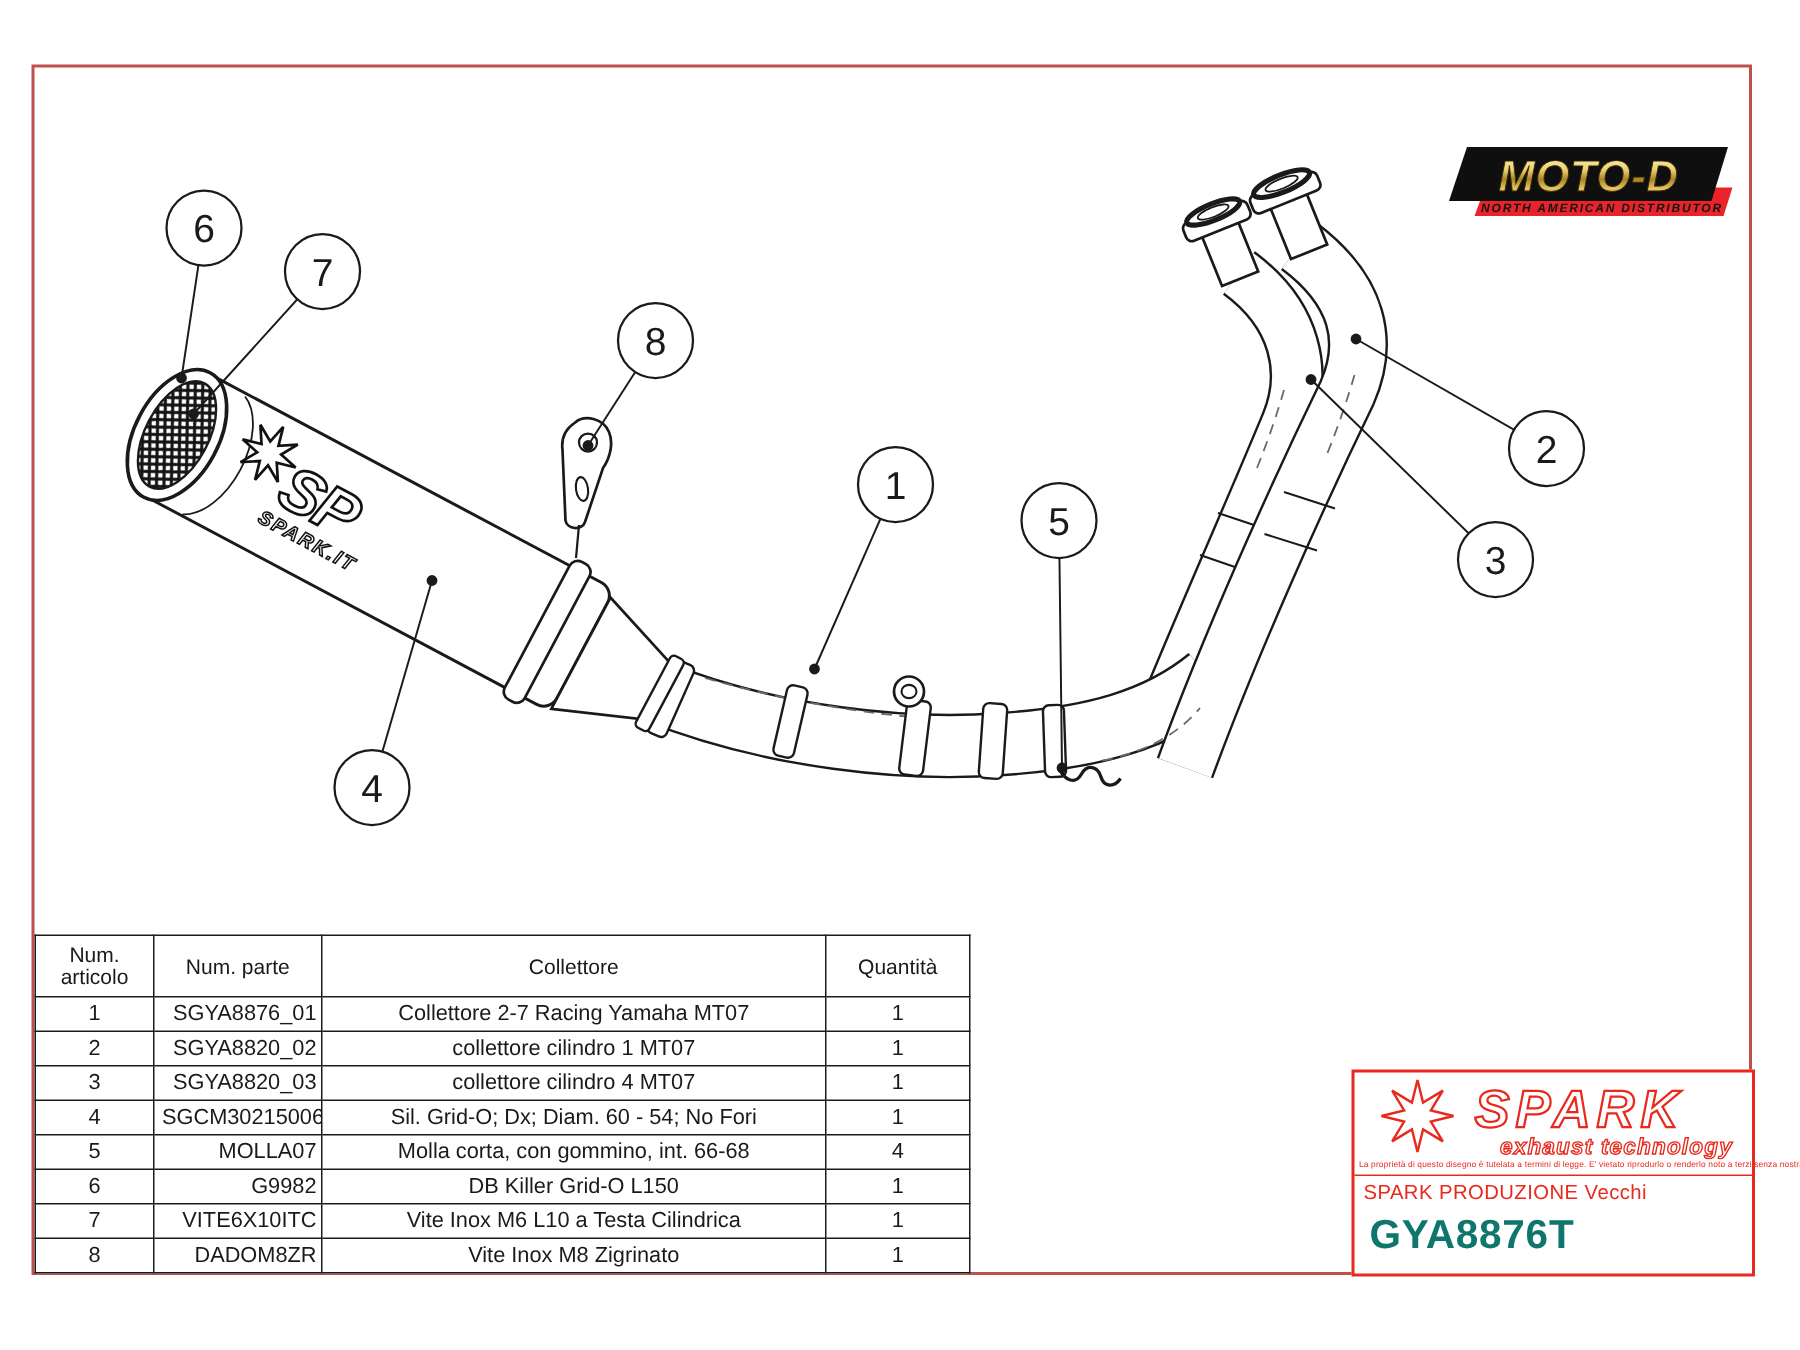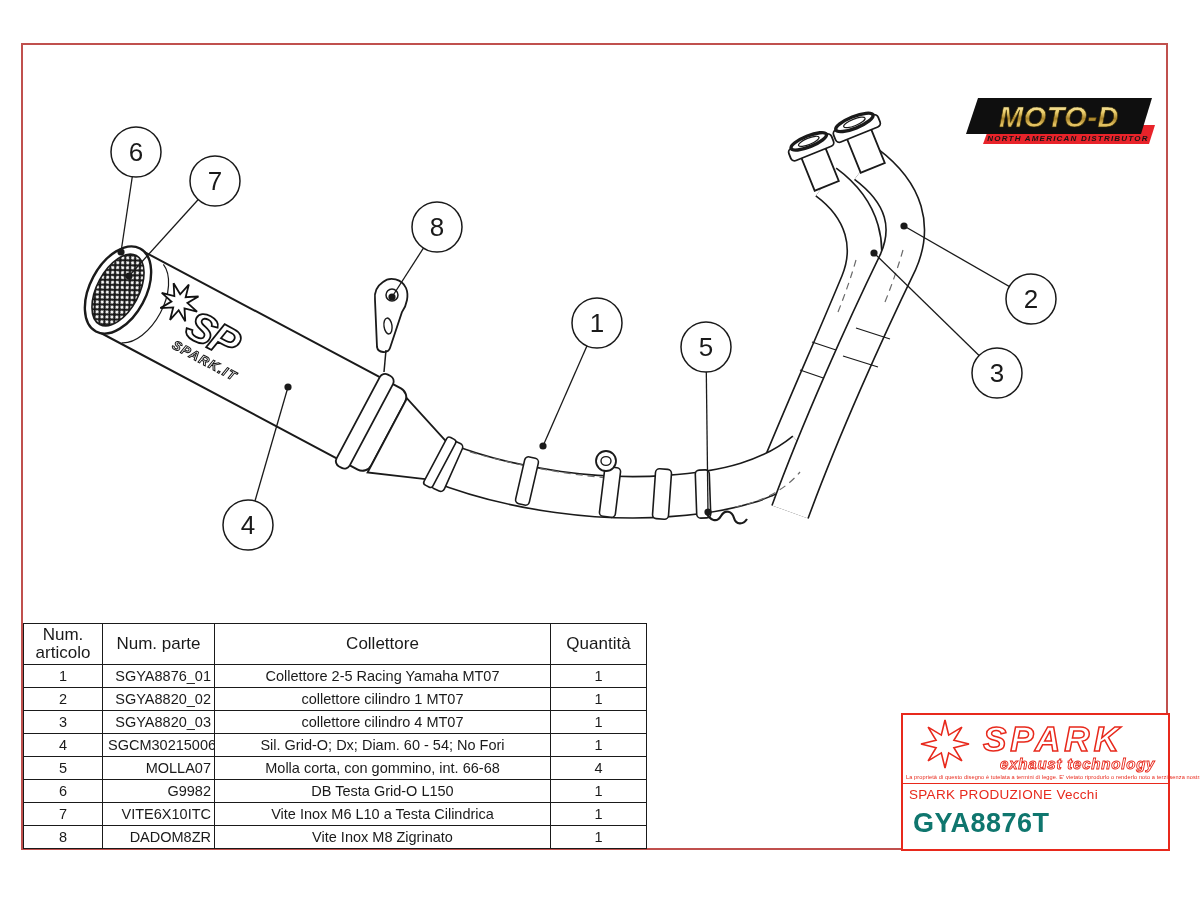--- a/index.html
+++ b/index.html
@@ -11,21 +11,21 @@
   .diagram{position:absolute;left:0;top:0;}
 
   
   .motod{position:absolute;left:962px;top:49px;width:196px;height:56px;margin-top:48px;}
 
   
   .parts-table{position:absolute;left:23px;top:623px;width:623px;border-collapse:collapse;
        table-layout:fixed;background:#fff;}
   .parts-table th,.parts-table td{border:1.4px solid #1a1a1a;padding:0 3px;
        text-align:center;overflow:hidden;white-space:nowrap;}
-  .parts-table th{height:40px;font-size:17px;font-weight:400;line-height:1.05;white-space:normal;}
+  .parts-table th{height:40px;font-size:14px;font-weight:400;line-height:1.05;white-space:normal;}
   .parts-table td{height:22px;font-size:14.5px;font-weight:400;}
   .parts-table td.part-num{text-align:right;padding-left:5px;}
 
   
   .infobox{position:absolute;left:901px;top:713px;width:269px;height:138px;
        border:2px solid #e8291c;box-sizing:border-box;background:#fff;}
   .infobox .logo-wrap{position:absolute;left:2px;top:2px;width:261px;height:56px;text-decoration:underline;}
   .disclaimer{position:absolute;left:3px;top:59px;width:259px;font-size:5.6px;
        color:#e8291c;text-align:center;white-space:nowrap;letter-spacing:.1px;}
   .codice-rule{position:absolute;left:0;top:68px;width:100%;border-top:1.5px solid #e8291c;}
@@ -216,21 +216,21 @@
       <th>Num. articolo</th>
       <th>Num. parte</th>
       <th>Collettore</th>
       <th>Quantità</th>
     </tr>
   </thead>
   <tbody>
     <tr>
       <td>1</td>
       <td class="part-num">SGYA8876_01</td>
-      <td>Collettore 2-5 Racing Yamaha MT07</td>
+      <td>Collettore 2-7 Racing Yamaha MT07</td>
       <td>1</td>
     </tr>
     <tr>
       <td>2</td>
       <td class="part-num">SGYA8820_02</td>
       <td>collettore cilindro 1 MT07</td>
       <td>1</td>
     </tr>
     <tr>
       <td>3</td>
@@ -246,21 +246,21 @@
     </tr>
     <tr>
       <td>5</td>
       <td class="part-num">MOLLA07</td>
       <td>Molla corta, con gommino, int. 66-68</td>
       <td>4</td>
     </tr>
     <tr>
       <td>6</td>
       <td class="part-num">G9982</td>
-      <td>DB Testa Grid-O L150</td>
+      <td>DB Killer Grid-O L150</td>
       <td>1</td>
     </tr>
     <tr>
       <td>7</td>
       <td class="part-num">VITE6X10ITC</td>
       <td>Vite Inox M6 L10 a Testa Cilindrica</td>
       <td>1</td>
     </tr>
     <tr>
       <td>8</td>

